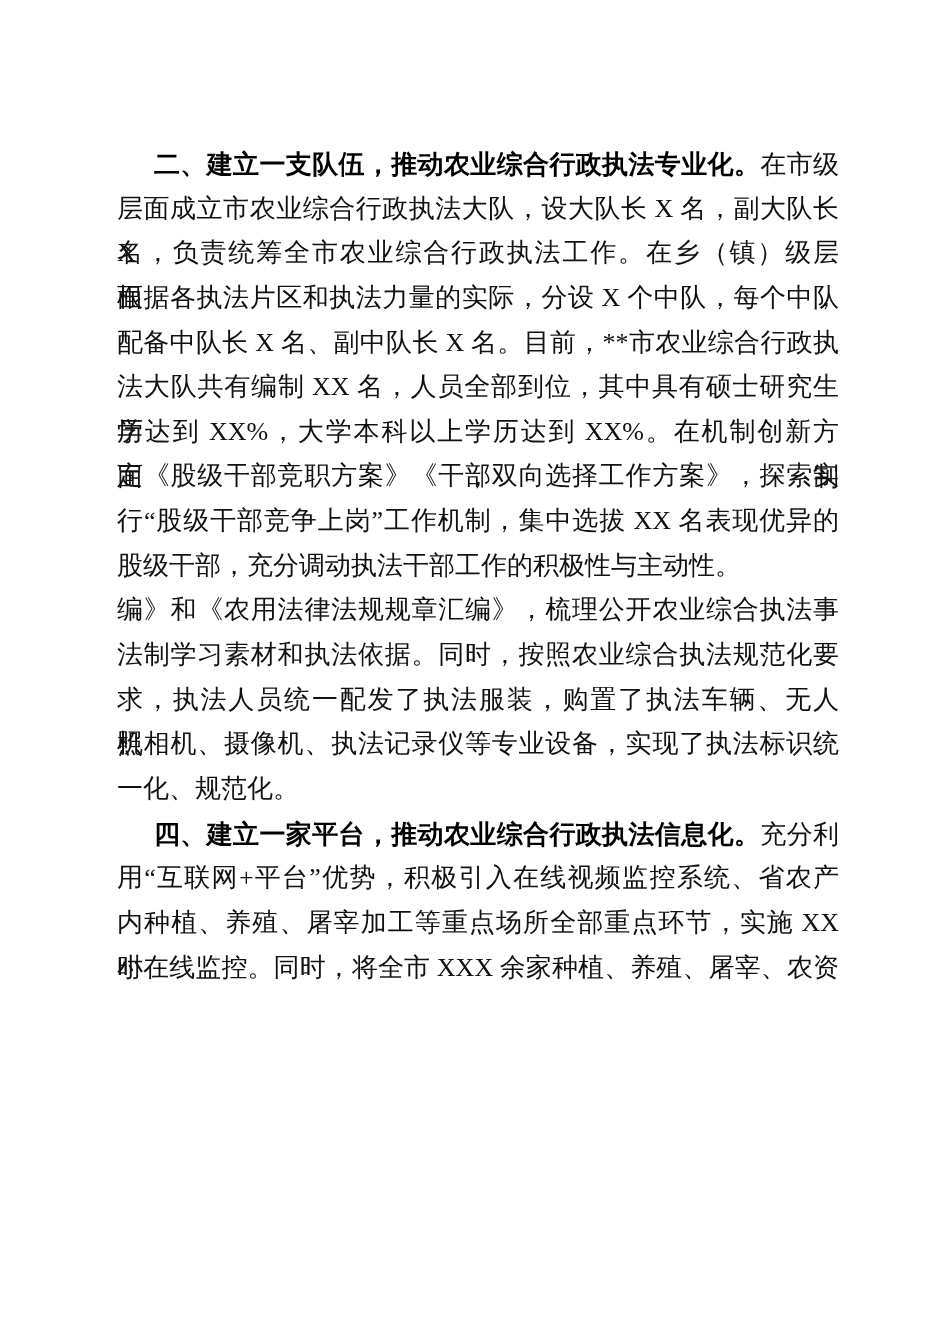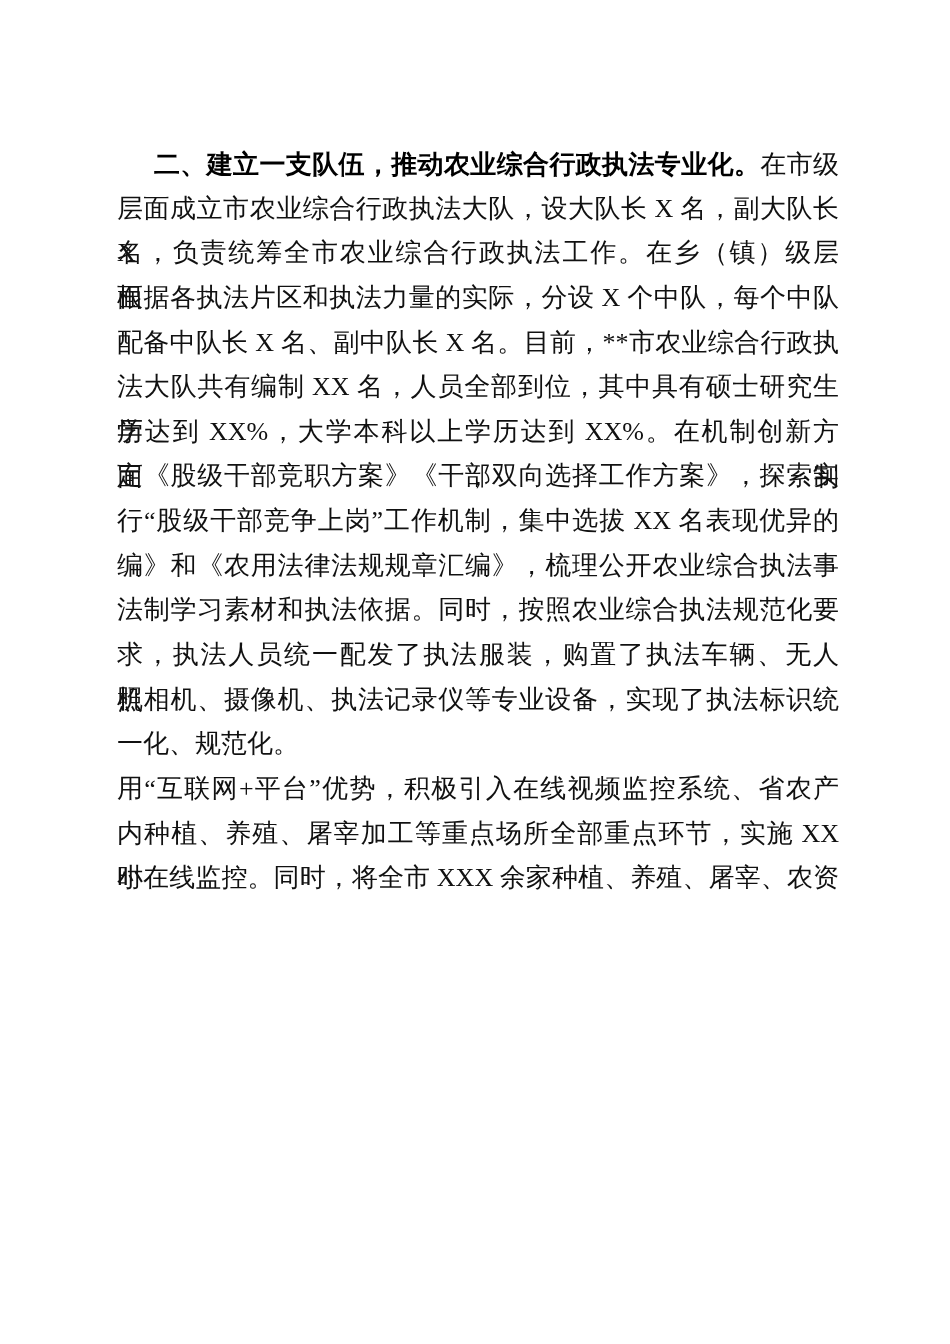--- a/index.html
+++ b/index.html
@@ -50,22 +50,24 @@
   <div class="doc">
       <div class="line first"><span class="lead">二、建立一支队伍，推动农业综合行政执法专业化。</span><span class="body-text">在市级</span></div>
       <div class="line"><span class="body-text">层面成立市农业综合行政执法大队，设大队长 X 名，副大队长 X</span></div>
       <div class="line"><span class="body-text">名，负责统筹全市农业综合行政执法工作。在乡（镇）级层面，</span></div>
       <div class="line"><span class="body-text">根据各执法片区和执法力量的实际，分设 X 个中队，每个中队</span></div>
       <div class="line"><span class="body-text">配备中队长 X 名、副中队长 X 名。目前，**市农业综合行政执</span></div>
       <div class="line"><span class="body-text">法大队共有编制 XX 名，人员全部到位，其中具有硕士研究生学</span></div>
       <div class="line"><span class="body-text">历达到 XX%，大学本科以上学历达到 XX%。在机制创新方面，制</span></div>
       <div class="line"><span class="body-text">定《股级干部竞职方案》《干部双向选择工作方案》，探索实</span></div>
       <div class="line"><span class="body-text">行“股级干部竞争上岗”工作机制，集中选拔 XX 名表现优异的</span></div>
+      <div class="line para-end"><span class="body-text">股级干部，充分调动执法干部工作的积极性与主动性。</span></div>
       <div class="line"><span class="body-text">编》和《农用法律法规规章汇编》，梳理公开农业综合执法事</span></div>
       <div class="line"><span class="body-text">法制学习素材和执法依据。同时，按照农业综合执法规范化要</span></div>
       <div class="line"><span class="body-text">求，执法人员统一配发了执法服装，购置了执法车辆、无人机、</span></div>
       <div class="line"><span class="body-text">照相机、摄像机、执法记录仪等专业设备，实现了执法标识统</span></div>
       <div class="line para-end"><span class="body-text">一化、规范化。</span></div>
+      <div class="line first"><span class="lead">四、建立一家平台，推动农业综合行政执法信息化。</span><span class="body-text">充分利</span></div>
       <div class="line"><span class="body-text">用“互联网+平台”优势，积极引入在线视频监控系统、省农产</span></div>
       <div class="line"><span class="body-text">内种植、养殖、屠宰加工等重点场所全部重点环节，实施 XX 小</span></div>
       <div class="line"><span class="body-text">时在线监控。同时，将全市 XXX 余家种植、养殖、屠宰、农资</span></div>
     </div>
 </div>
 
 </body></html>

